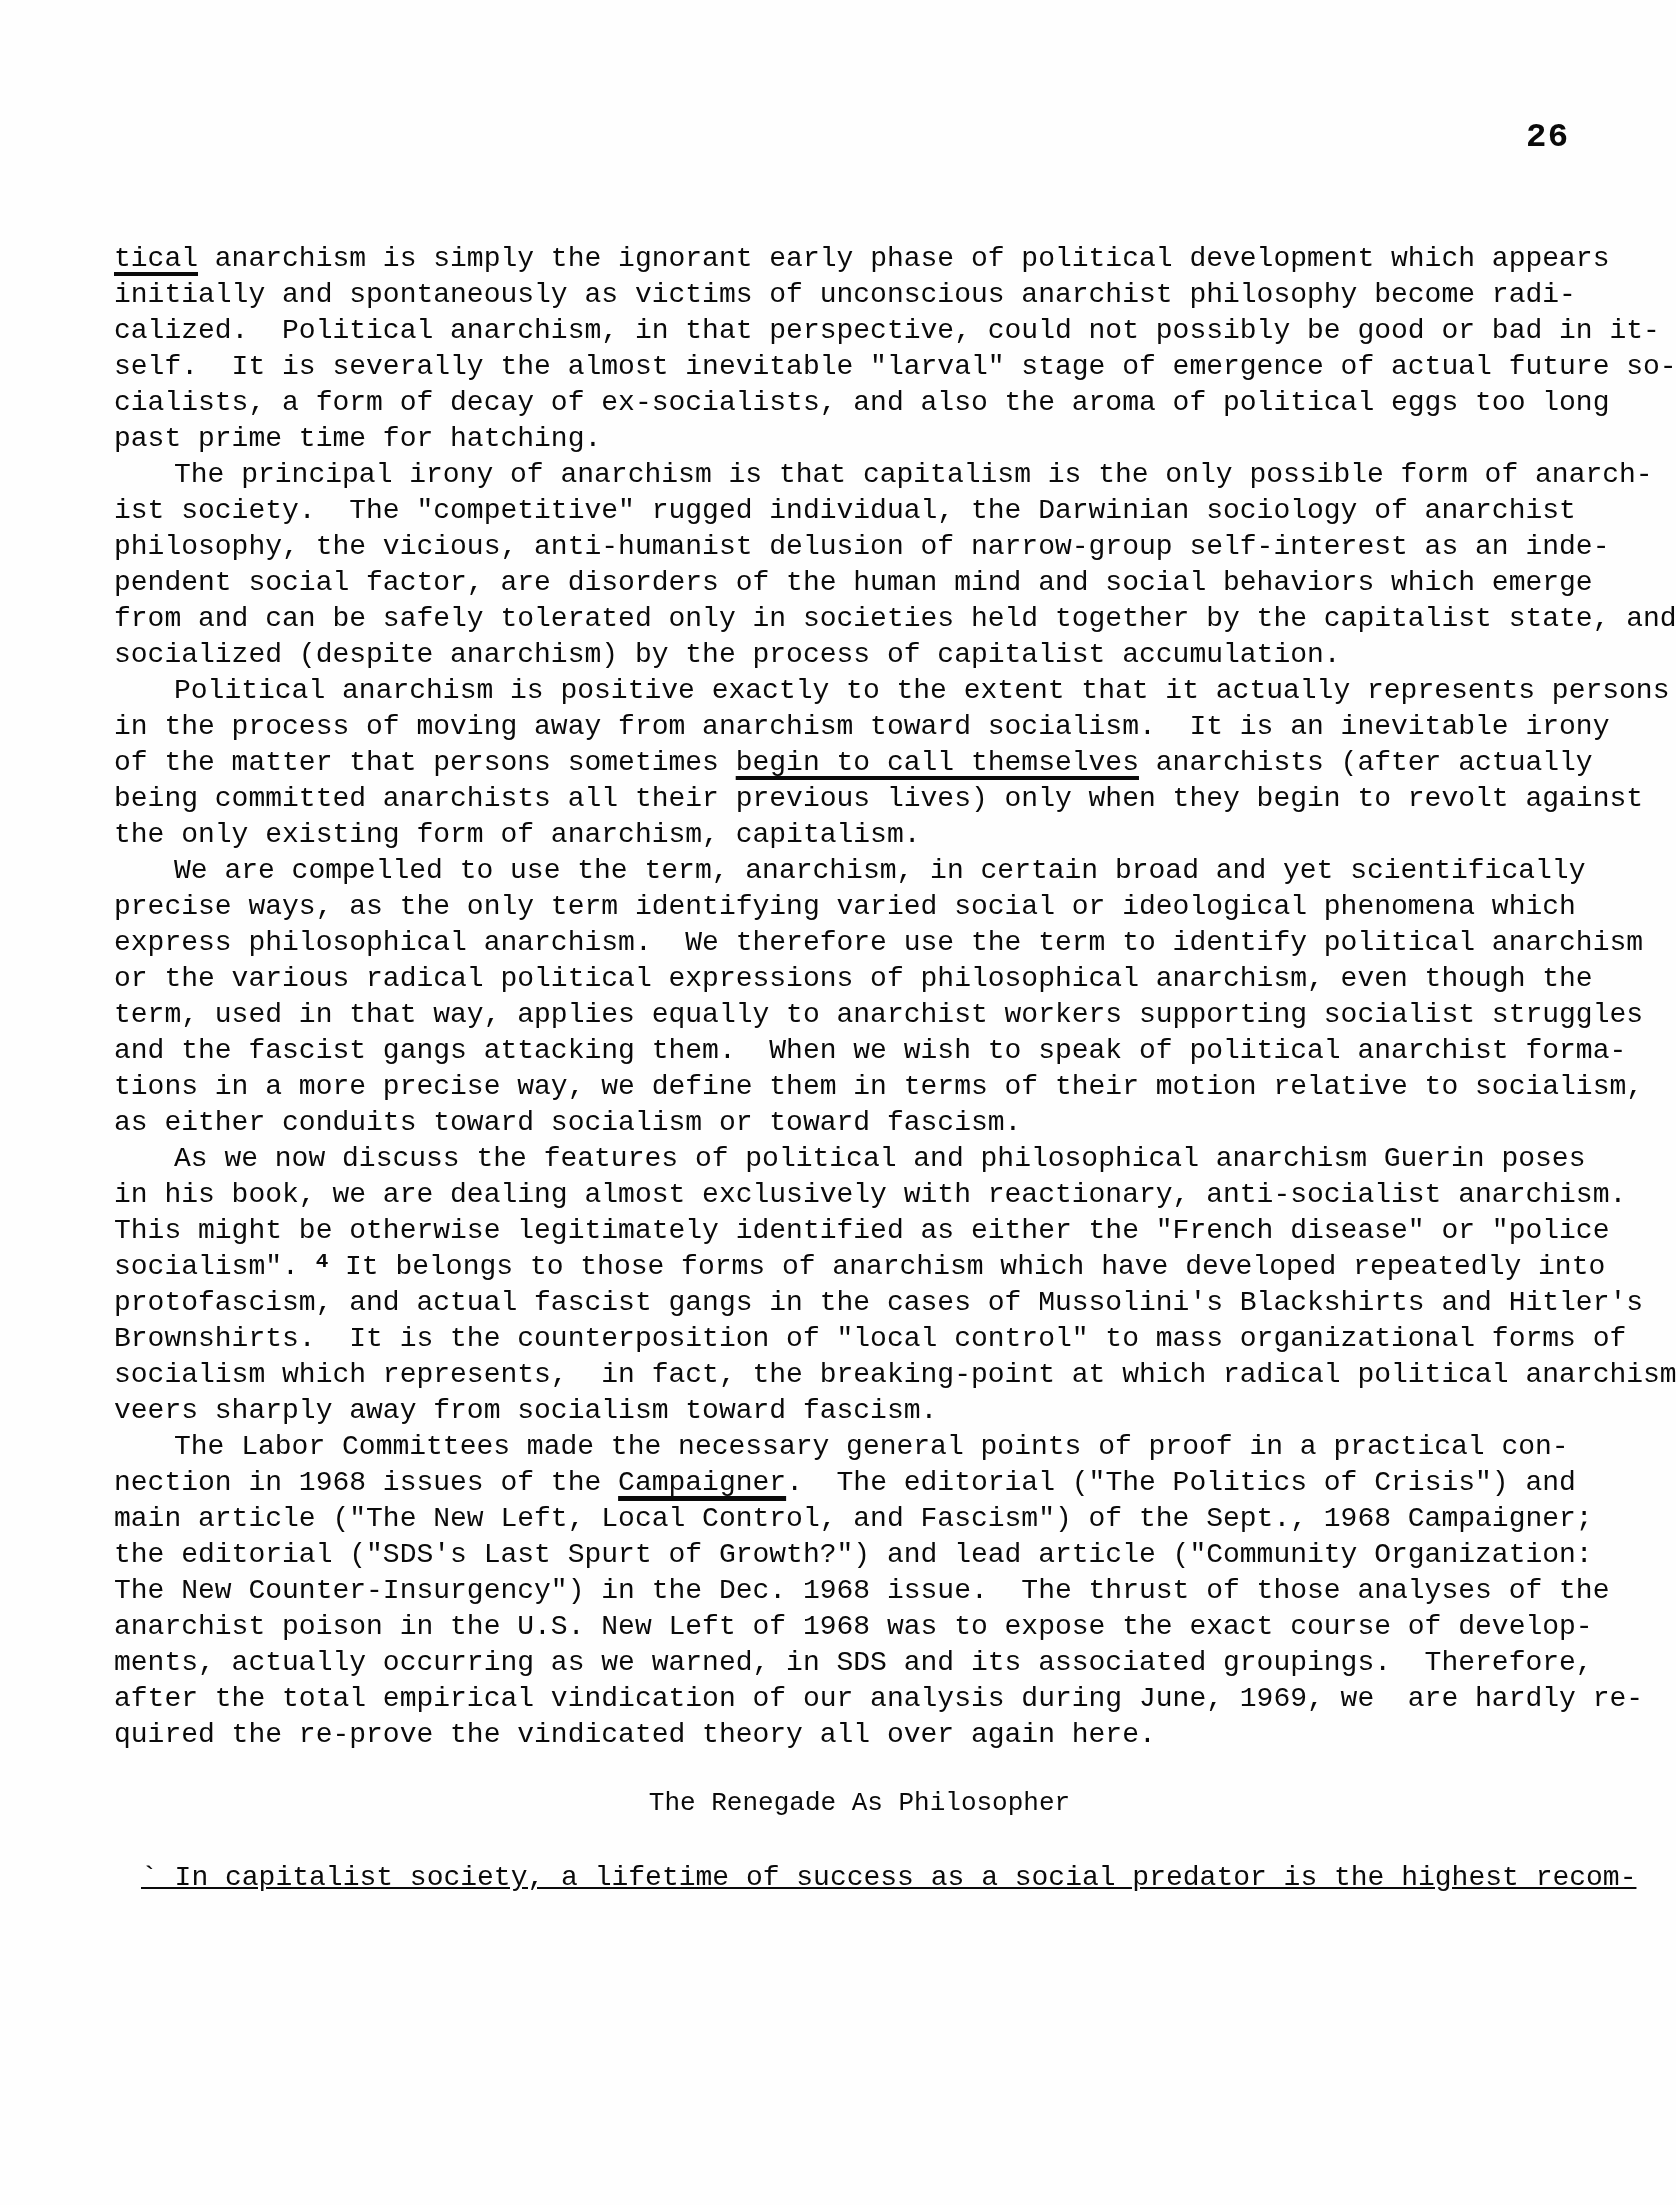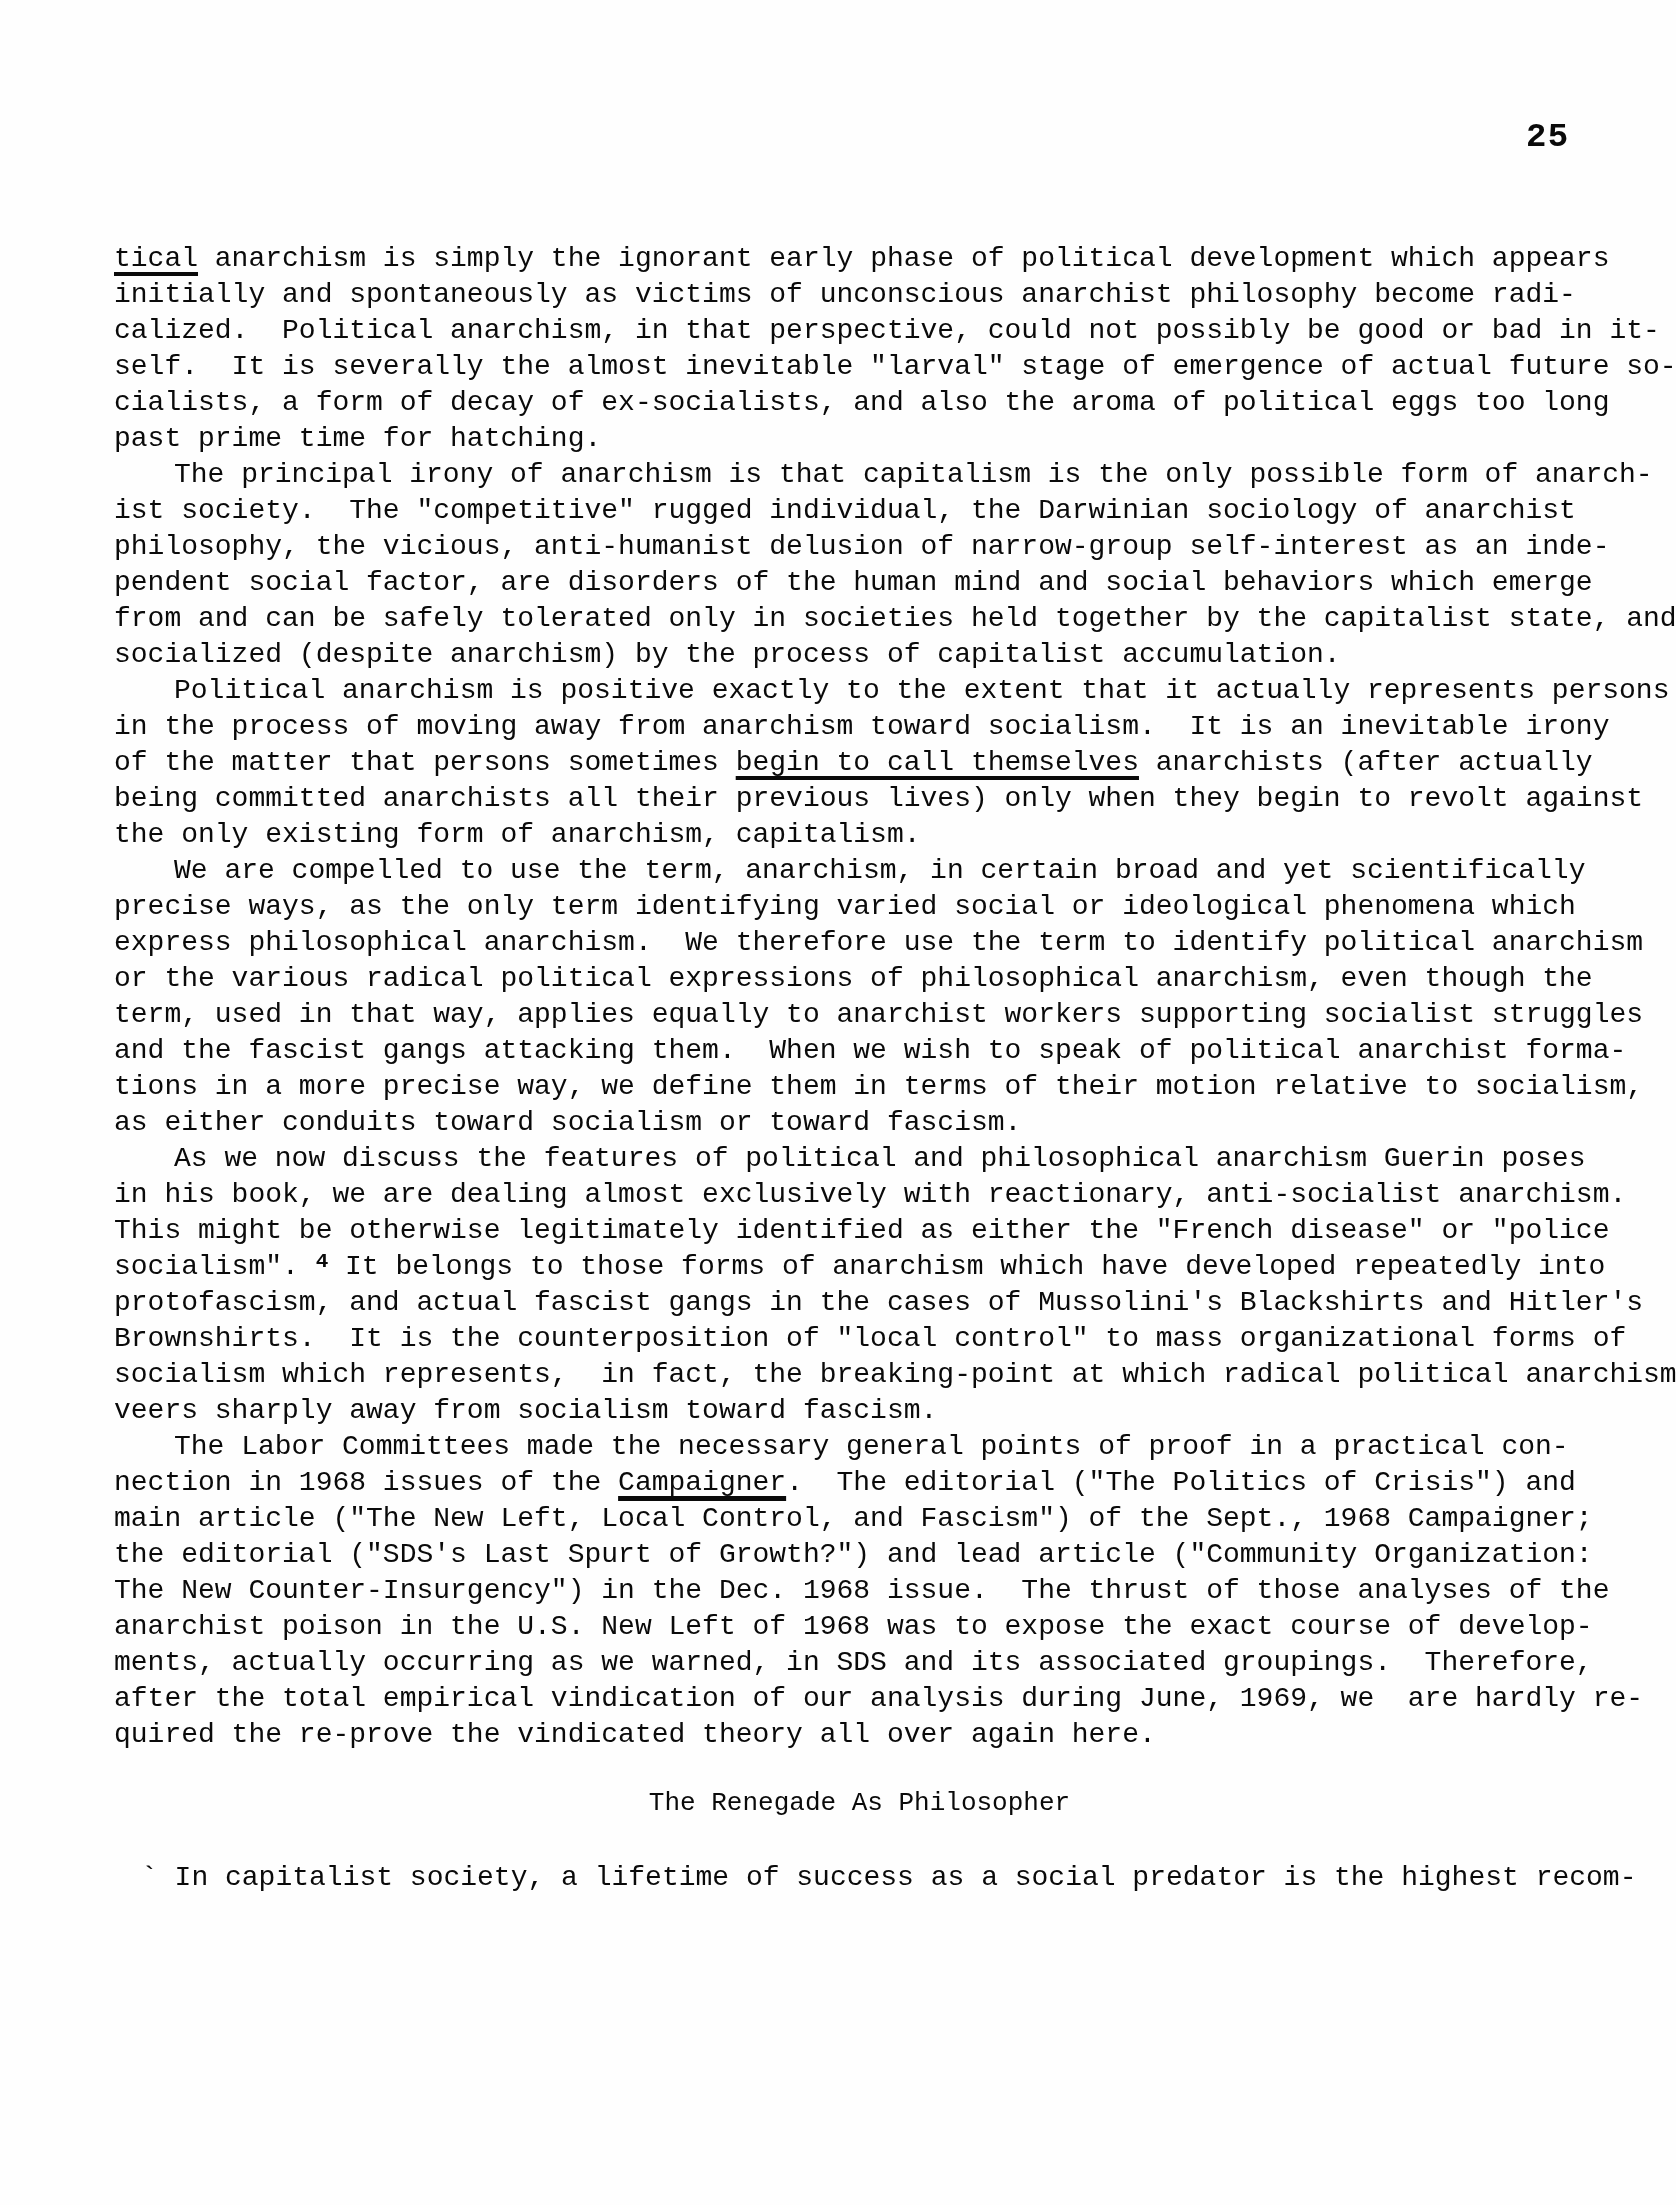--- a/index.html
+++ b/index.html
@@ -53,27 +53,28 @@
     font-size: 26px;
     font-weight: 400;
     line-height: 36px;
     text-align: center;
     white-space: pre;
   }
   .closing {
     margin-top: 39px;
     padding-left: 27px;
     white-space: pre;
+    text-decoration: underline;
   }
 </style>
 </head>
 <body>
 
 <div class="page">
-  <div class="page-number">25</div>
+  <div class="page-number">26</div>
 
   <div class="body-text">
     <div>
         <div class="para"><div class="line"><span class="ul">tical</span> anarchism is simply the ignorant early phase of political development which appears</div><div class="line">initially and spontaneously as victims of unconscious anarchist philosophy become radi-</div><div class="line">calized.  Political anarchism, in that perspective, could not possibly be good or bad in it-</div><div class="line">self.  It is severally the almost inevitable "larval" stage of emergence of actual future so-</div><div class="line">cialists, a form of decay of ex-socialists, and also the aroma of political eggs too long</div><div class="line">past prime time for hatching.</div></div>
         <div class="para"><div class="line indent">The principal irony of anarchism is that capitalism is the only possible form of anarch-</div><div class="line">ist society.  The "competitive" rugged individual, the Darwinian sociology of anarchist</div><div class="line">philosophy, the vicious, anti-humanist delusion of narrow-group self-interest as an inde-</div><div class="line">pendent social factor, are disorders of the human mind and social behaviors which emerge</div><div class="line">from and can be safely tolerated only in societies held together by the capitalist state, and</div><div class="line">socialized (despite anarchism) by the process of capitalist accumulation.</div></div>
         <div class="para"><div class="line indent">Political anarchism is positive exactly to the extent that it actually represents persons</div><div class="line">in the process of moving away from anarchism toward socialism.  It is an inevitable irony</div><div class="line">of the matter that persons sometimes <span class="ul">begin to call themselves</span> anarchists (after actually</div><div class="line">being committed anarchists all their previous lives) only when they begin to revolt against</div><div class="line">the only existing form of anarchism, capitalism.</div></div>
         <div class="para"><div class="line indent">We are compelled to use the term, anarchism, in certain broad and yet scientifically</div><div class="line">precise ways, as the only term identifying varied social or ideological phenomena which</div><div class="line">express philosophical anarchism.  We therefore use the term to identify political anarchism</div><div class="line">or the various radical political expressions of philosophical anarchism, even though the</div><div class="line">term, used in that way, applies equally to anarchist workers supporting socialist struggles</div><div class="line">and the fascist gangs attacking them.  When we wish to speak of political anarchist forma-</div><div class="line">tions in a more precise way, we define them in terms of their motion relative to socialism,</div><div class="line">as either conduits toward socialism or toward fascism.</div></div>
         <div class="para"><div class="line indent">As we now discuss the features of political and philosophical anarchism Guerin poses</div><div class="line">in his book, we are dealing almost exclusively with reactionary, anti-socialist anarchism.</div><div class="line">This might be otherwise legitimately identified as either the "French disease" or "police</div><div class="line">socialism". <sup class="fn">4</sup> It belongs to those forms of anarchism which have developed repeatedly into</div><div class="line">protofascism, and actual fascist gangs in the cases of Mussolini's Blackshirts and Hitler's</div><div class="line">Brownshirts.  It is the counterposition of "local control" to mass organizational forms of</div><div class="line">socialism which represents,  in fact, the breaking-point at which radical political anarchism</div><div class="line">veers sharply away from socialism toward fascism.</div></div>
         <div class="para"><div class="line indent">The Labor Committees made the necessary general points of proof in a practical con-</div><div class="line">nection in 1968 issues of the <span class="ul heavy">Campaigner</span>.  The editorial ("The Politics of Crisis") and</div><div class="line">main article ("The New Left, Local Control, and Fascism") of the Sept., 1968 Campaigner;</div><div class="line">the editorial ("SDS's Last Spurt of Growth?") and lead article ("Community Organization:</div><div class="line">The New Counter-Insurgency") in the Dec. 1968 issue.  The thrust of those analyses of the</div><div class="line">anarchist poison in the U.S. New Left of 1968 was to expose the exact course of develop-</div><div class="line">ments, actually occurring as we warned, in SDS and its associated groupings.  Therefore,</div><div class="line">after the total empirical vindication of our analysis during June, 1969, we  are hardly re-</div><div class="line">quired the re-prove the vindicated theory all over again here.</div></div>
       </div>

